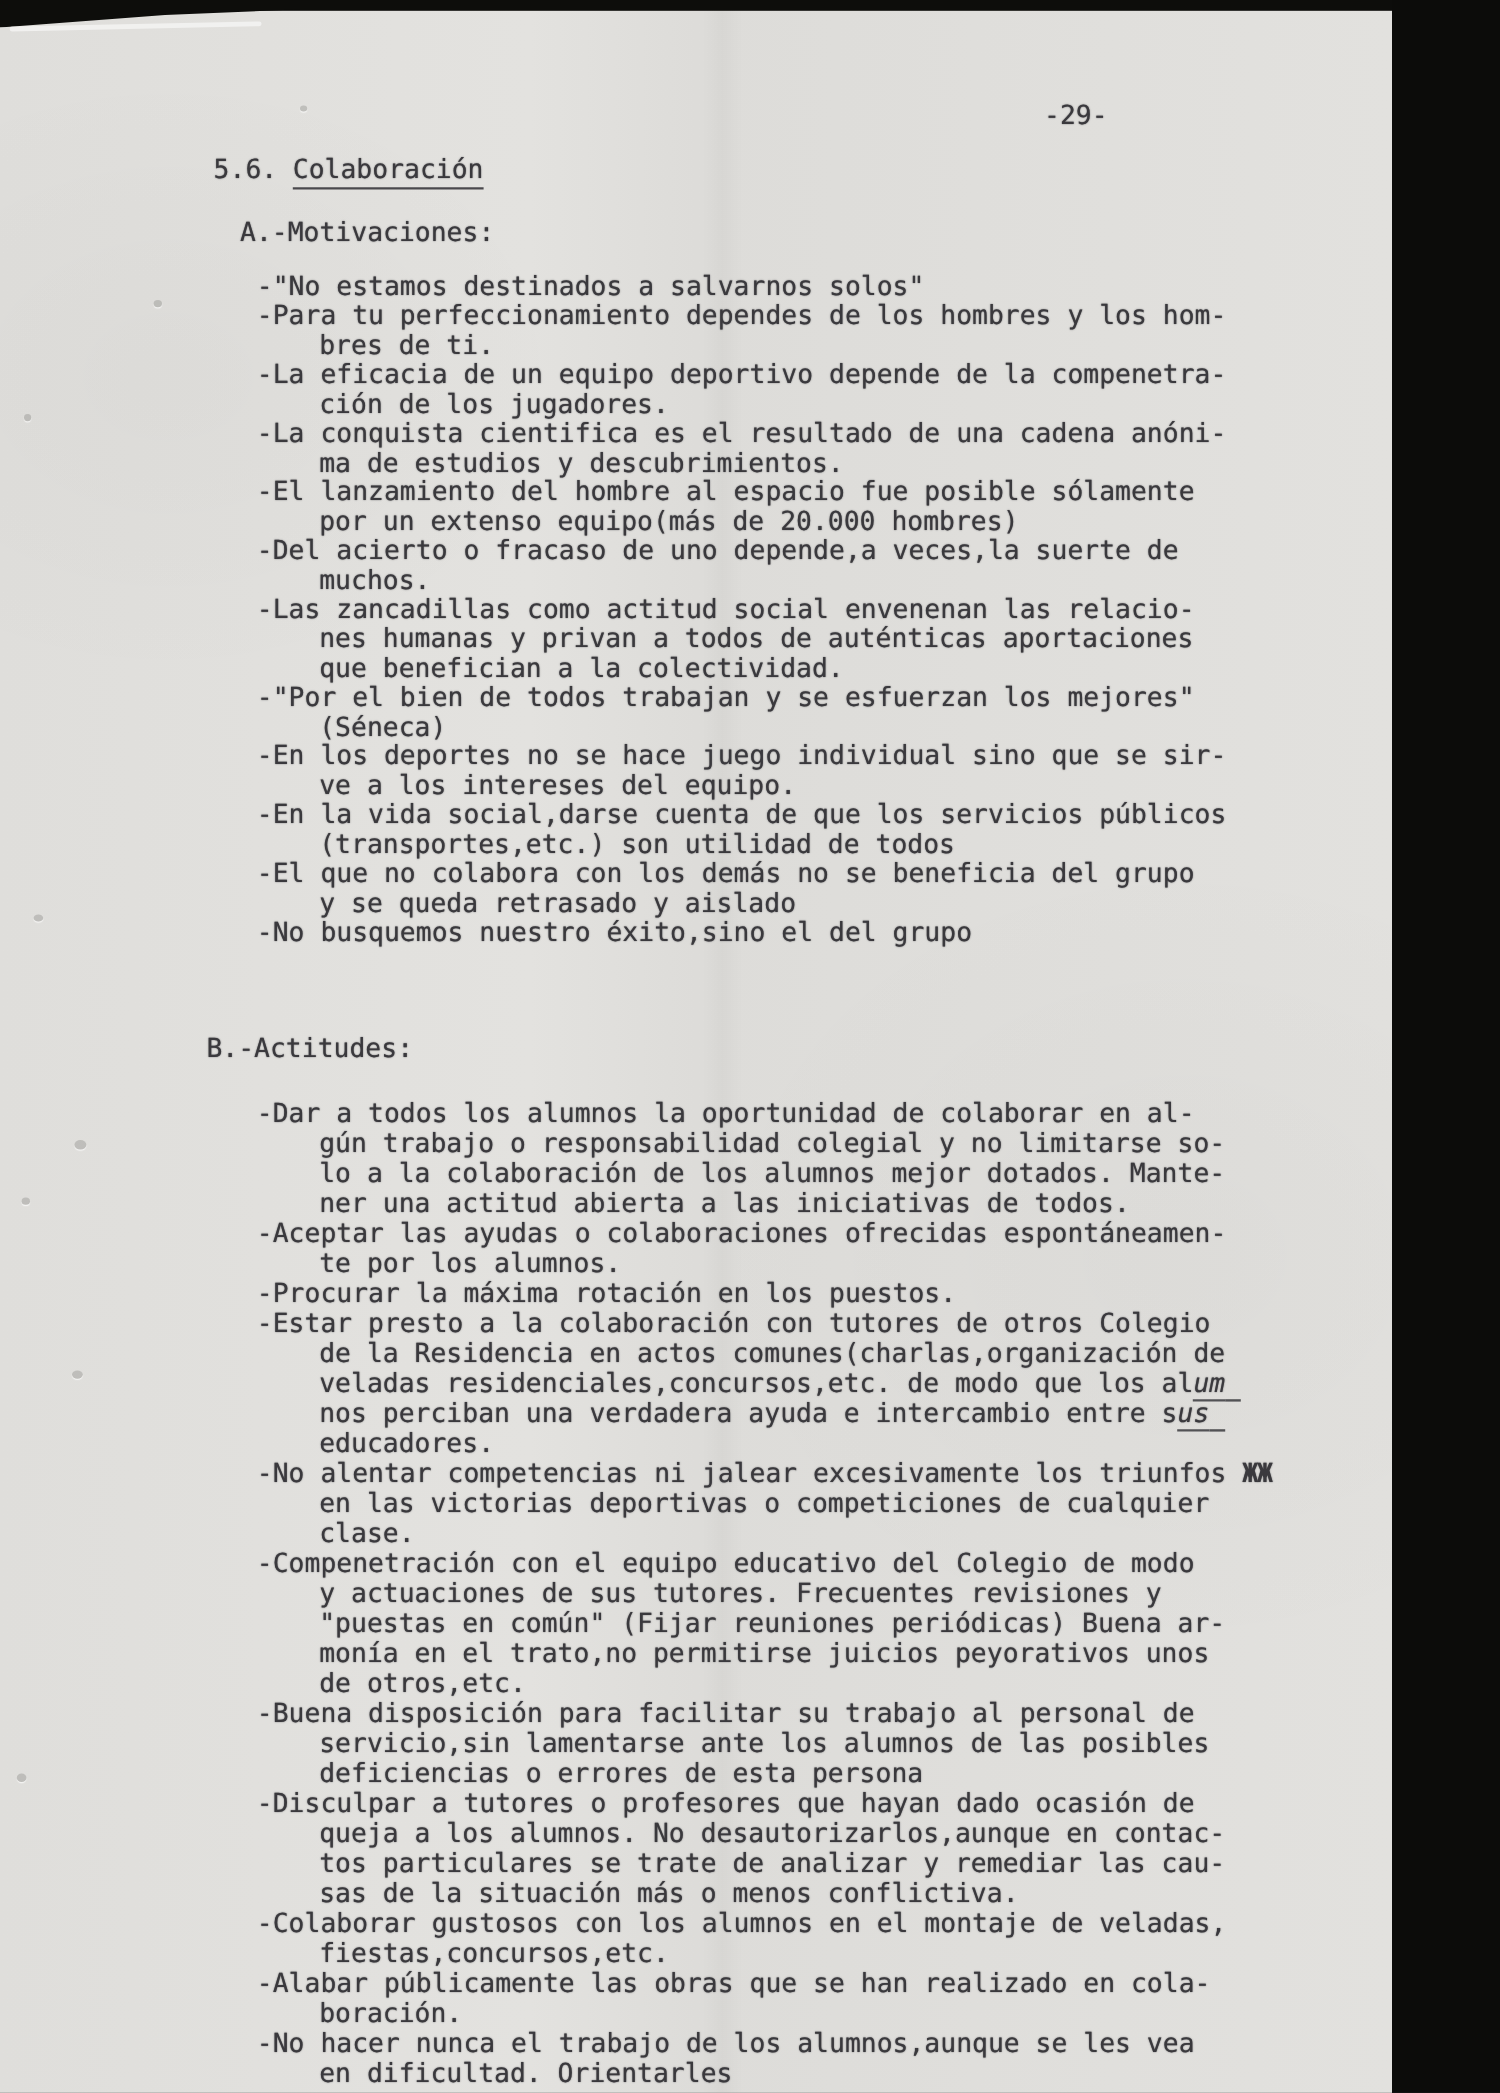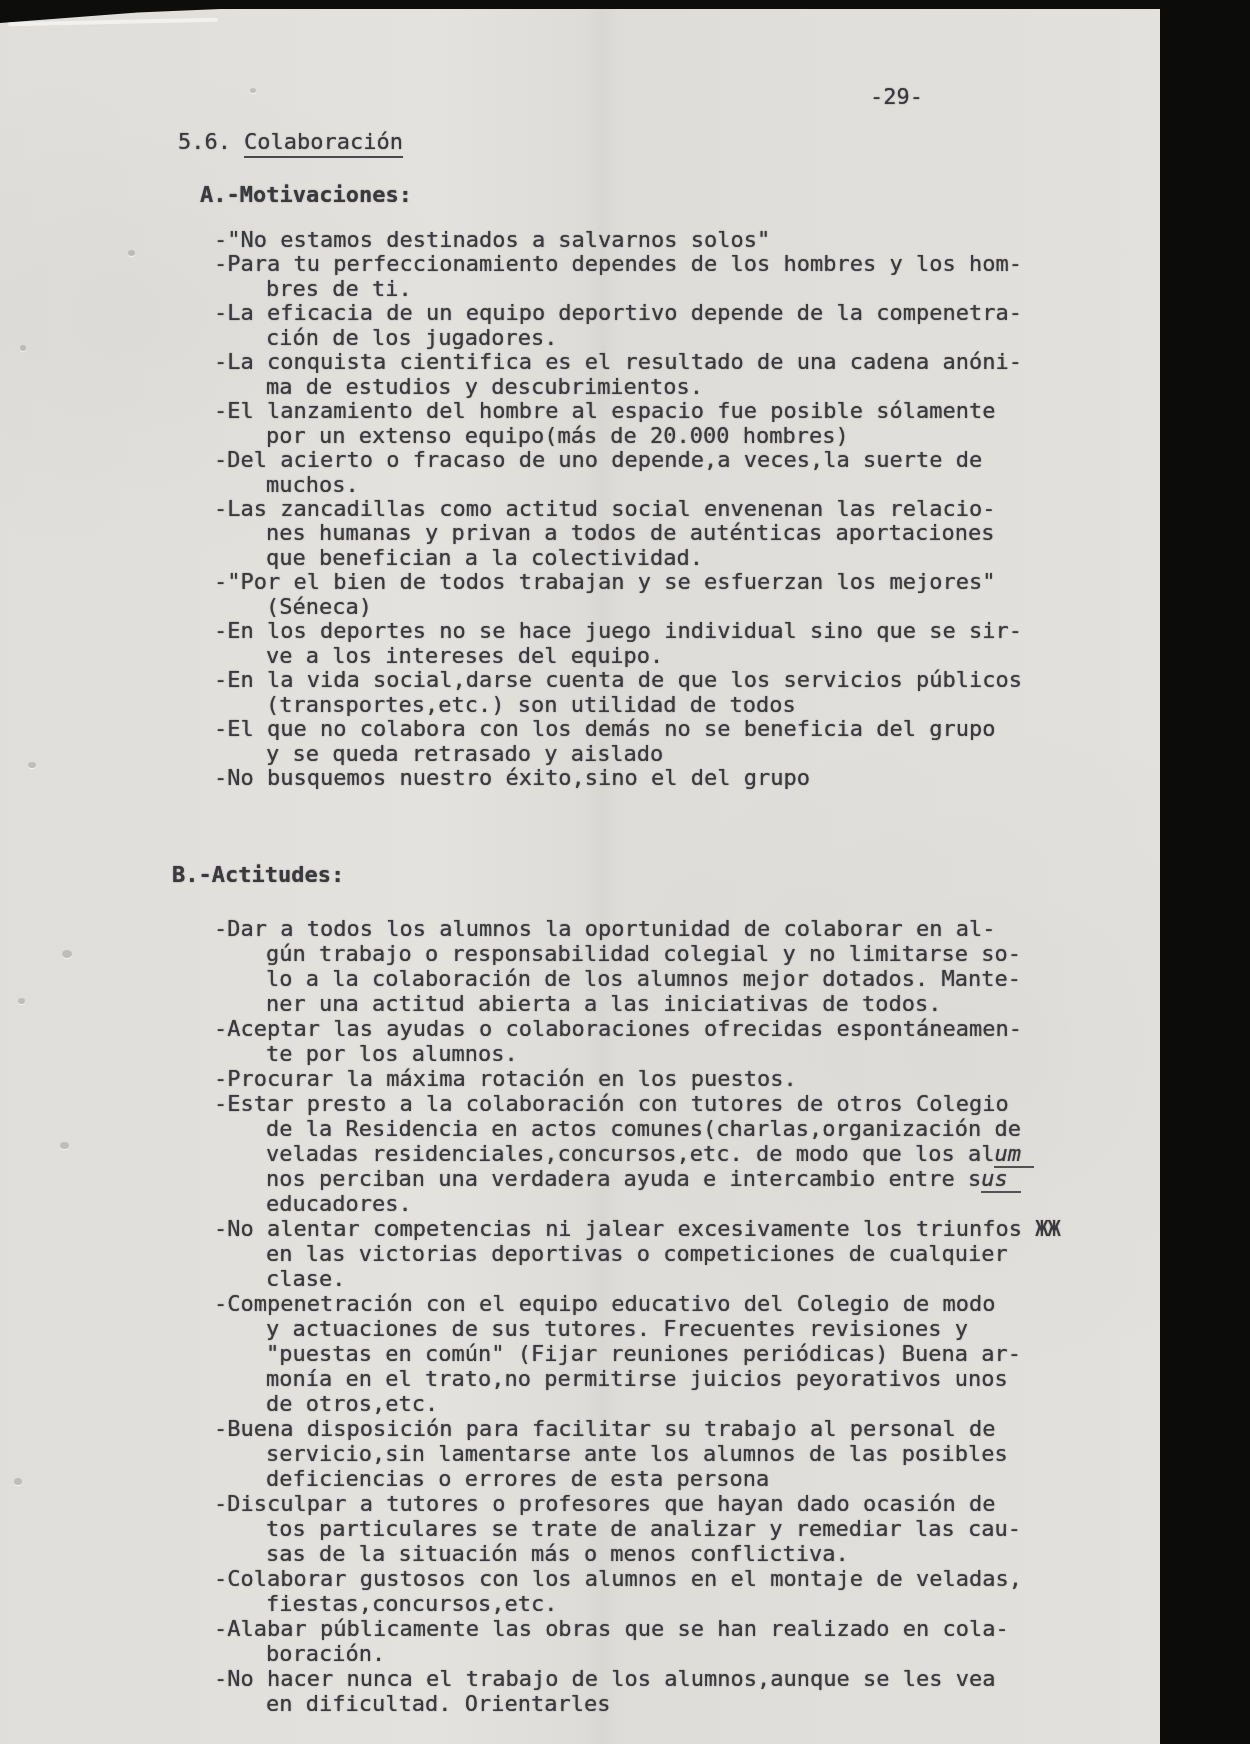--- a/index.html
+++ b/index.html
@@ -20,30 +20,30 @@
     clip-path:polygon(0 0,100% 0,100% 30%,55% 48%,0 88%);
   }
   .top-sliver{position:absolute;top:20px;left:8px;width:210px;height:4px;
     background:rgba(255,255,255,0.55);transform:rotate(-1.2deg);border-radius:2px;}
   .crease{position:absolute;top:0;left:585px;width:34px;height:1744px;
     background:linear-gradient(90deg,transparent,rgba(0,0,0,0.028),transparent);}
   .page-number{position:absolute;top:84px;left:870px;font-size:22px;}
   .heading{position:absolute;top:129px;left:178px;font-size:22px;}
   .heading .h-num{margin-right:13px;text-align:center;}
   .hl-underline{border-bottom:2px solid rgba(58,57,61,0.9);padding-bottom:2px;}
-  .sec-label{position:absolute;font-size:22px;font-weight:bold;}
+  .sec-label{position:absolute;font-size:22px;}
   .sec-a{top:182px;left:200px;}
   .sec-b{top:862px;left:172px;}
   .lines{position:absolute;left:214px;font-size:22px;}
   .lines-a{top:228px;line-height:24.45px;}
   .lines-b{top:916px;line-height:25px;}
   .line{white-space:pre;}
   .line.cont{padding-left:52px;}
   .tw-ul{border-bottom:2px solid rgba(58,57,61,0.85);font-style:italic;}
-  .xout{font-weight:normal;letter-spacing:-1px;}
+  .xout{font-weight:bold;letter-spacing:-1px;}
   .speck{position:absolute;border-radius:50%;background:rgba(90,90,88,0.25);
     box-shadow:0 1px 1px rgba(255,255,255,0.7);}
 </style>
 </head>
 <body>
 
 <div class="page">
   <div class="top-edge"></div>
   <div class="top-edge-corner"></div>
   <div class="top-sliver"></div>
@@ -101,20 +101,21 @@
       <div class="line cont">clase.</div>
       <div class="line">-Compenetración con el equipo educativo del Colegio de modo</div>
       <div class="line cont">y actuaciones de sus tutores. Frecuentes revisiones y</div>
       <div class="line cont">"puestas en común" (Fijar reuniones periódicas) Buena ar-</div>
       <div class="line cont">monía en el trato,no permitirse juicios peyorativos unos</div>
       <div class="line cont">de otros,etc.</div>
       <div class="line">-Buena disposición para facilitar su trabajo al personal de</div>
       <div class="line cont">servicio,sin lamentarse ante los alumnos de las posibles</div>
       <div class="line cont">deficiencias o errores de esta persona</div>
       <div class="line">-Disculpar a tutores o profesores que hayan dado ocasión de</div>
+      <div class="line cont">queja a los alumnos. No desautorizarlos,aunque en contac-</div>
       <div class="line cont">tos particulares se trate de analizar y remediar las cau-</div>
       <div class="line cont">sas de la situación más o menos conflictiva.</div>
       <div class="line">-Colaborar gustosos con los alumnos en el montaje de veladas,</div>
       <div class="line cont">fiestas,concursos,etc.</div>
       <div class="line">-Alabar públicamente las obras que se han realizado en cola-</div>
       <div class="line cont">boración.</div>
       <div class="line">-No hacer nunca el trabajo de los alumnos,aunque se les vea</div>
       <div class="line cont">en dificultad. Orientarles</div>
     </div>
 

